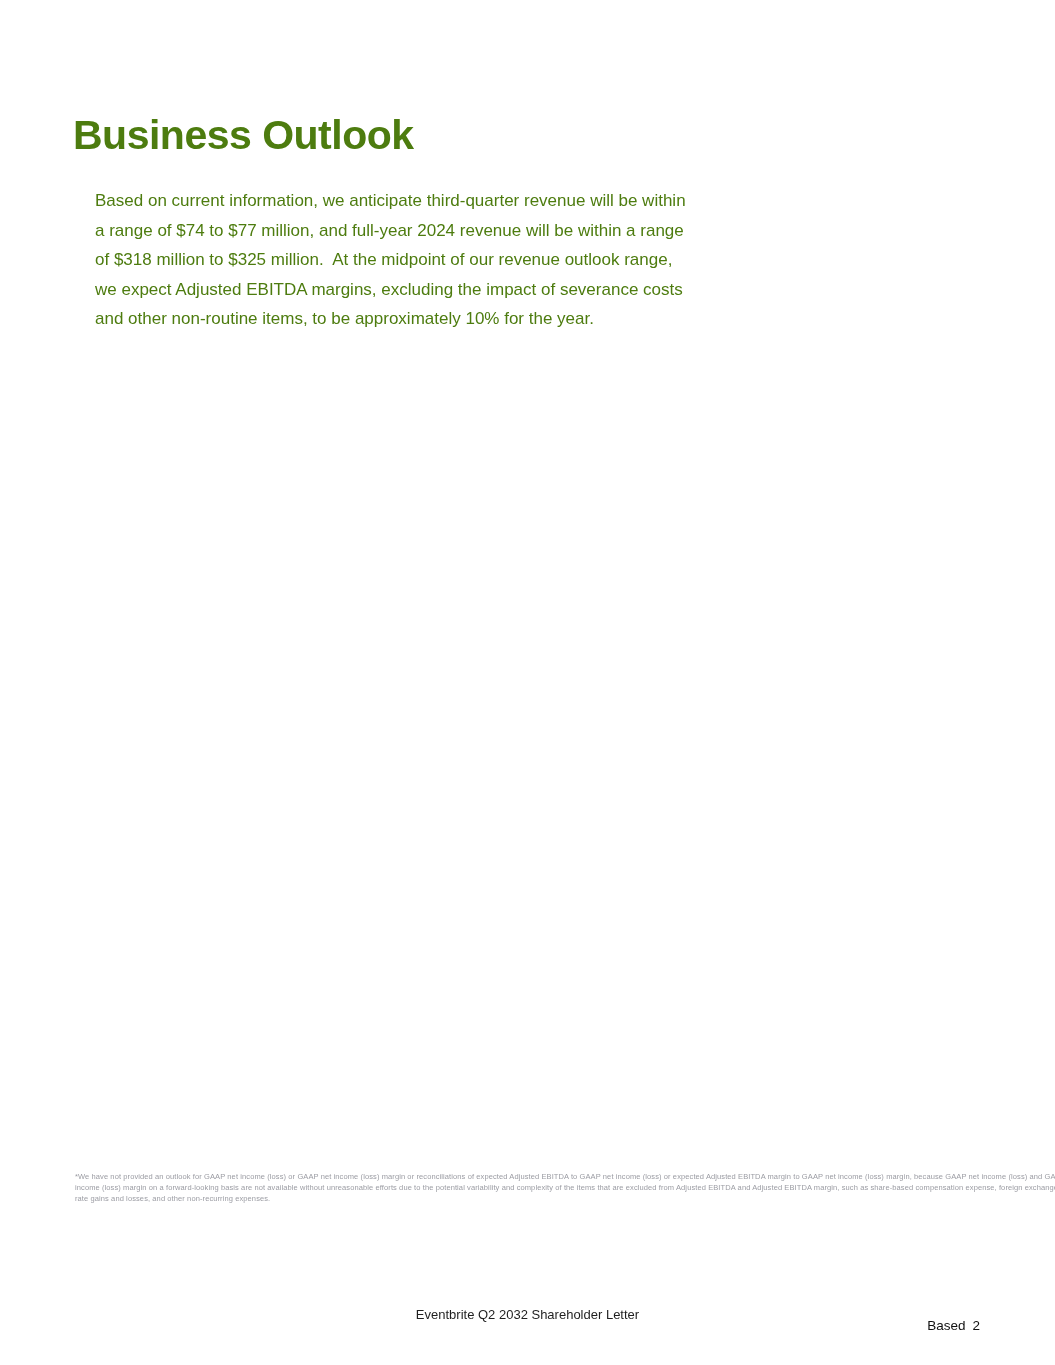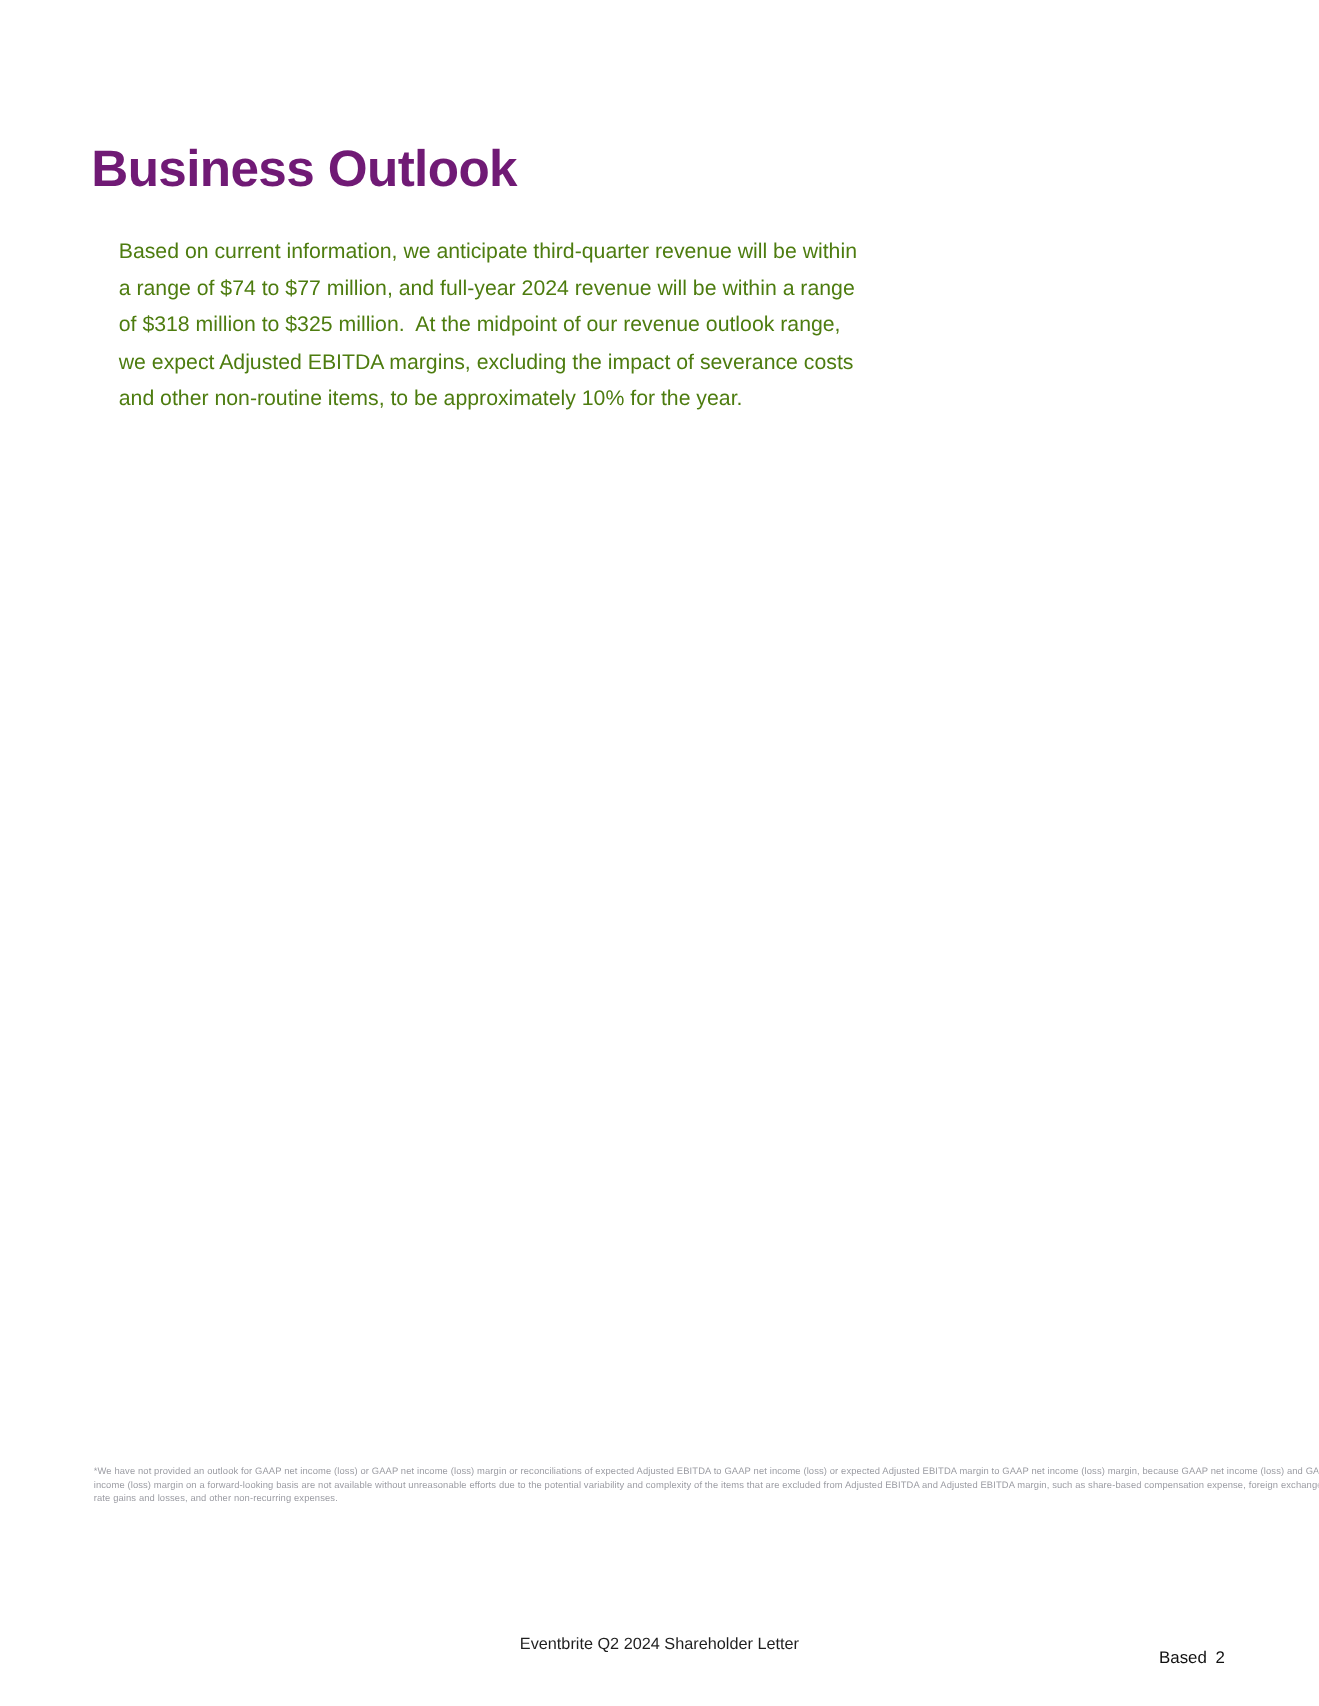--- a/index.html
+++ b/index.html
@@ -14,21 +14,21 @@
     background: #ffffff;
     overflow: hidden;
   }
   .heading {
     position: absolute;
     left: 73px;
     top: 112px;
     font-size: 41px;
     font-weight: 700;
     letter-spacing: -0.5px;
-    color: #701a75;
+    color: #4d7c0f;
     white-space: pre;
   }
   .body-paragraph {
     position: absolute;
     left: 75px;
     top: 186px;
     font-size: 17px;
     line-height: 29.6px;
     font-weight: 400;
     color: #4d7c0f;
@@ -83,19 +83,19 @@
 a range of $74 to $77 million, and full-year 2024 revenue will be within a range
 of $318 million to $325 million.  At the midpoint of our revenue outlook range,
 we expect Adjusted EBITDA margins, excluding the impact of severance costs
 and other non-routine items, to be approximately 10% for the year.</div>
 
   <div class="footnote">*We have not provided an outlook for GAAP net income (loss) or GAAP net income (loss) margin or reconciliations of expected Adjusted EBITDA to GAAP net income (loss) or expected Adjusted EBITDA margin to GAAP net income (loss) margin, because GAAP net income (loss) and GAAP net
 income (loss) margin on a forward-looking basis are not available without unreasonable efforts due to the potential variability and complexity of the items that are excluded from Adjusted EBITDA and Adjusted EBITDA margin, such as share-based compensation expense, foreign exchange
 rate gains and losses, and other non-recurring expenses.</div>
 
   <div class="footer">
-    <div class="footer-title">Eventbrite Q2 2024 Shareholder Letter</div>
+    <div class="footer-title">Eventbrite Q2 2032 Shareholder Letter</div>
     <div class="footer-page">
       <span class="page-label">Based</span><span>2</span>
     </div>
   </div>
 
 </div>
 
 </body></html>

